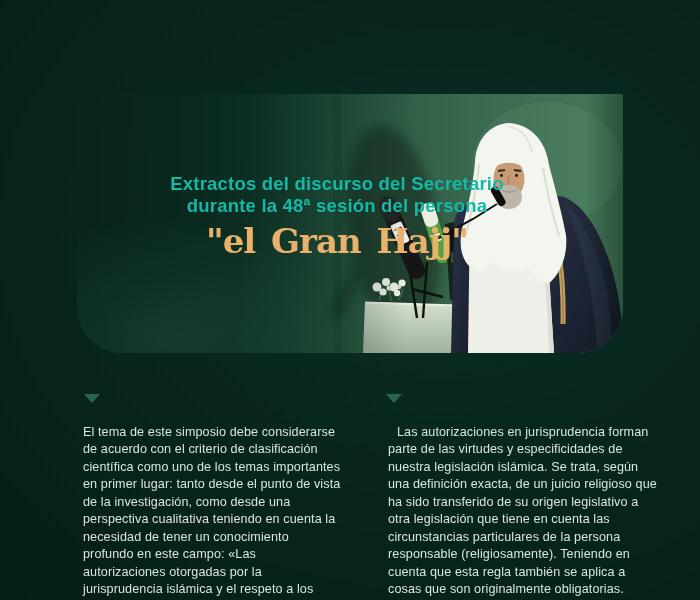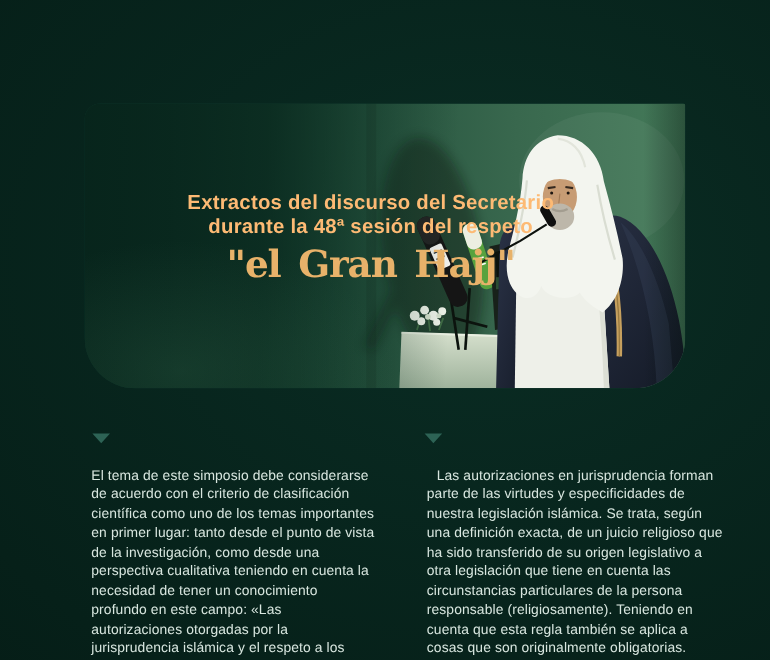--- a/index.html
+++ b/index.html
@@ -24,21 +24,21 @@
   }
   .card-glow{
     position:absolute;inset:0;z-index:2;pointer-events:none;
     background:radial-gradient(280px 170px at 16% 94%, rgba(70,130,95,0.20), rgba(0,0,0,0) 70%);
   }
   .hero-text{
     position:absolute;left:84px;top:79px;width:352px;z-index:3;text-align:center;
   }
   .hero-line{
     font-size:18.5px;line-height:21.5px;font-weight:700;letter-spacing:0.2px;
-    color:#fdba74;
+    color:#14b8a6;
   }
   .hero-quote{
     margin-top:7px;
     font-family:"DejaVu Serif",serif;font-size:34px;line-height:36px;font-weight:600;
     letter-spacing:-1px;word-spacing:5px;color:#e8b26a;
   }
   
   .marker{
     position:absolute;top:394px;width:0;height:0;z-index:1;
     border-left:8px solid transparent;border-right:8px solid transparent;
@@ -199,21 +199,21 @@
       </g>
 
       <rect x="508" y="0" width="38" height="259" fill="url(#vignR)"></rect>
     </svg>
 
     <div class="card-overlay"></div>
     <div class="card-glow"></div>
 
     <div class="hero-text">
       <div class="hero-line">Extractos del discurso del Secretario</div>
-      <div class="hero-line">durante la 48ª sesión del respeto</div>
+      <div class="hero-line">durante la 48ª sesión del persona</div>
       <div class="hero-quote">"el Gran Hajj"</div>
     </div>
   </div>
 
   <div class="marker left"></div>
   <div class="marker right"></div>
 
   <p class="col left">El tema de este simposio debe considerarse de acuerdo con el criterio de clasificación científica como uno de los temas importantes en primer lugar: tanto desde el punto de vista de la investigación, como desde una perspectiva cualitativa teniendo en cuenta la necesidad de tener un conocimiento profundo en este campo: «Las autorizaciones otorgadas por la jurisprudencia islámica y el respeto a los reglamentos establecidos para realizar el Hajj.»</p>
 
   <p class="col right">Las autorizaciones en jurisprudencia forman parte de las virtudes y especificidades de nuestra legislación islámica. Se trata, según una definición exacta, de un juicio religioso que ha sido transferido de su origen legislativo a otra legislación que tiene en cuenta las circunstancias particulares de la persona responsable (religiosamente). Teniendo en cuenta que esta regla también se aplica a cosas que son originalmente obligatorias.</p>

